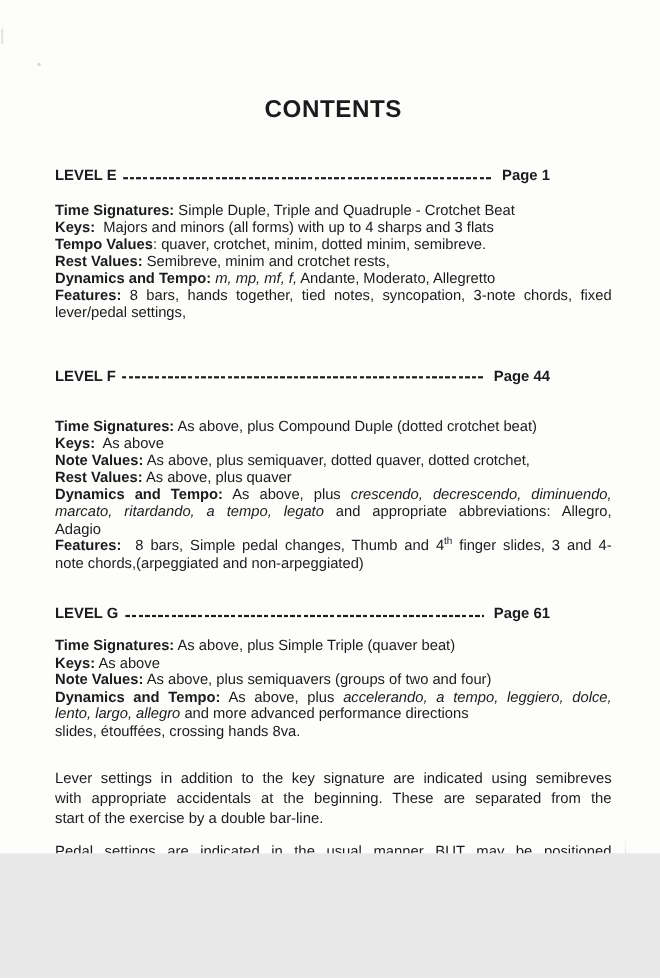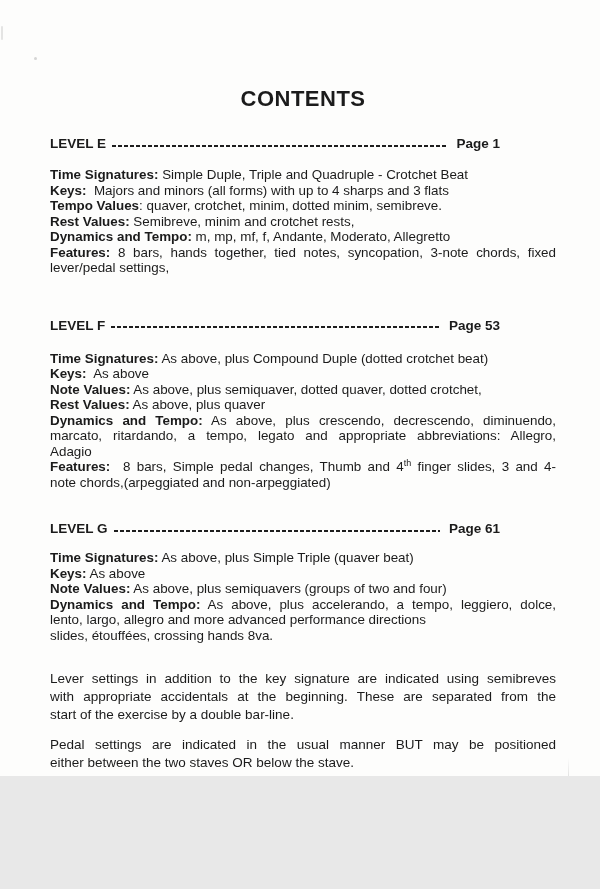--- a/index.html
+++ b/index.html
@@ -38,41 +38,41 @@
     padding-right:56px;
   }
   .level-header .lvl{flex:none;white-space:nowrap;}
   .level-header .pg{flex:none;white-space:nowrap;}
   .leader{
     flex:1;
     height:2px;
     margin:3px 9px 0 6px;
     background:repeating-linear-gradient(to right,#1d1d1d 0px,#1d1d1d 4px,transparent 4px,transparent 6px);
   }
-  .level-e{margin-top:24px;}
+  .level-e{margin-top:40px;}
   .level-f{margin-top:42px;}
   .level-g{margin-top:31px;}
   .level-e .body{margin-top:15px;}
-  .level-f .body{margin-top:17px;}
+  .level-f .body{margin-top:30px;}
   .level-g .body{margin-top:13px;}
   .body{font-size:13.4px;}
   .body .line{line-height:15.5px;}
   .para{font-size:13.5px;}
   .para .line{line-height:18px;}
   .para-1{margin-top:27px;}
   .para-2{margin-top:12px;}
   .line{
     text-align:justify;
     white-space:nowrap;
   }
   .line.fill{
     text-align-last:justify;
   }
   .b{font-weight:700;}
-  .i{}
+  .i{font-style:italic;}
   .sup{font-size:9px;vertical-align:super;line-height:0;}
   
   .speck{
     position:absolute;border-radius:50%;
     background:#b5b5b5;opacity:0.55;
   }
   .speck-1{left:34px;top:57px;width:3px;height:3px;}
   .speck-2{left:1px;top:26px;width:2px;height:14px;border-radius:1px;opacity:0.35;}
   .crease{
     position:absolute;
@@ -102,21 +102,21 @@
         <div class="line"><span class="b">Dynamics and Tempo:</span><span> </span><span class="i">m, mp, mf, f,</span><span> Andante, Moderato, Allegretto</span></div>
         <div class="line fill"><span class="b">Features:</span><span> 8 bars, hands together, tied notes, syncopation, 3-note chords, fixed</span></div>
         <div class="line"><span>lever/pedal settings,</span></div>
       </div>
   </section>
 
   <section class="level level-f">
     <div class="level-header">
       <span class="lvl">LEVEL F</span>
       <span class="leader"></span>
-      <span class="pg">Page 53</span>
+      <span class="pg">Page 44</span>
     </div>
     <div class="body">
         <div class="line"><span class="b">Time Signatures:</span><span> As above, plus Compound Duple (dotted crotchet beat)</span></div>
         <div class="line"><span class="b">Keys:</span><span>&nbsp; As above</span></div>
         <div class="line"><span class="b">Note Values:</span><span> As above, plus semiquaver, dotted quaver, dotted crotchet,</span></div>
         <div class="line"><span class="b">Rest Values:</span><span> As above, plus quaver</span></div>
         <div class="line fill"><span class="b">Dynamics and Tempo:</span><span> As above, plus </span><span class="i">crescendo, decrescendo, diminuendo,</span></div>
         <div class="line fill"><span class="i">marcato, ritardando, a tempo, legato</span><span> and appropriate abbreviations: Allegro,</span></div>
         <div class="line"><span>Adagio</span></div>
         <div class="line fill"><span class="b">Features:</span><span>&nbsp; 8 bars, Simple pedal changes, Thumb and 4</span><span class="sup">th</span><span> finger slides, 3 and 4-</span></div>

